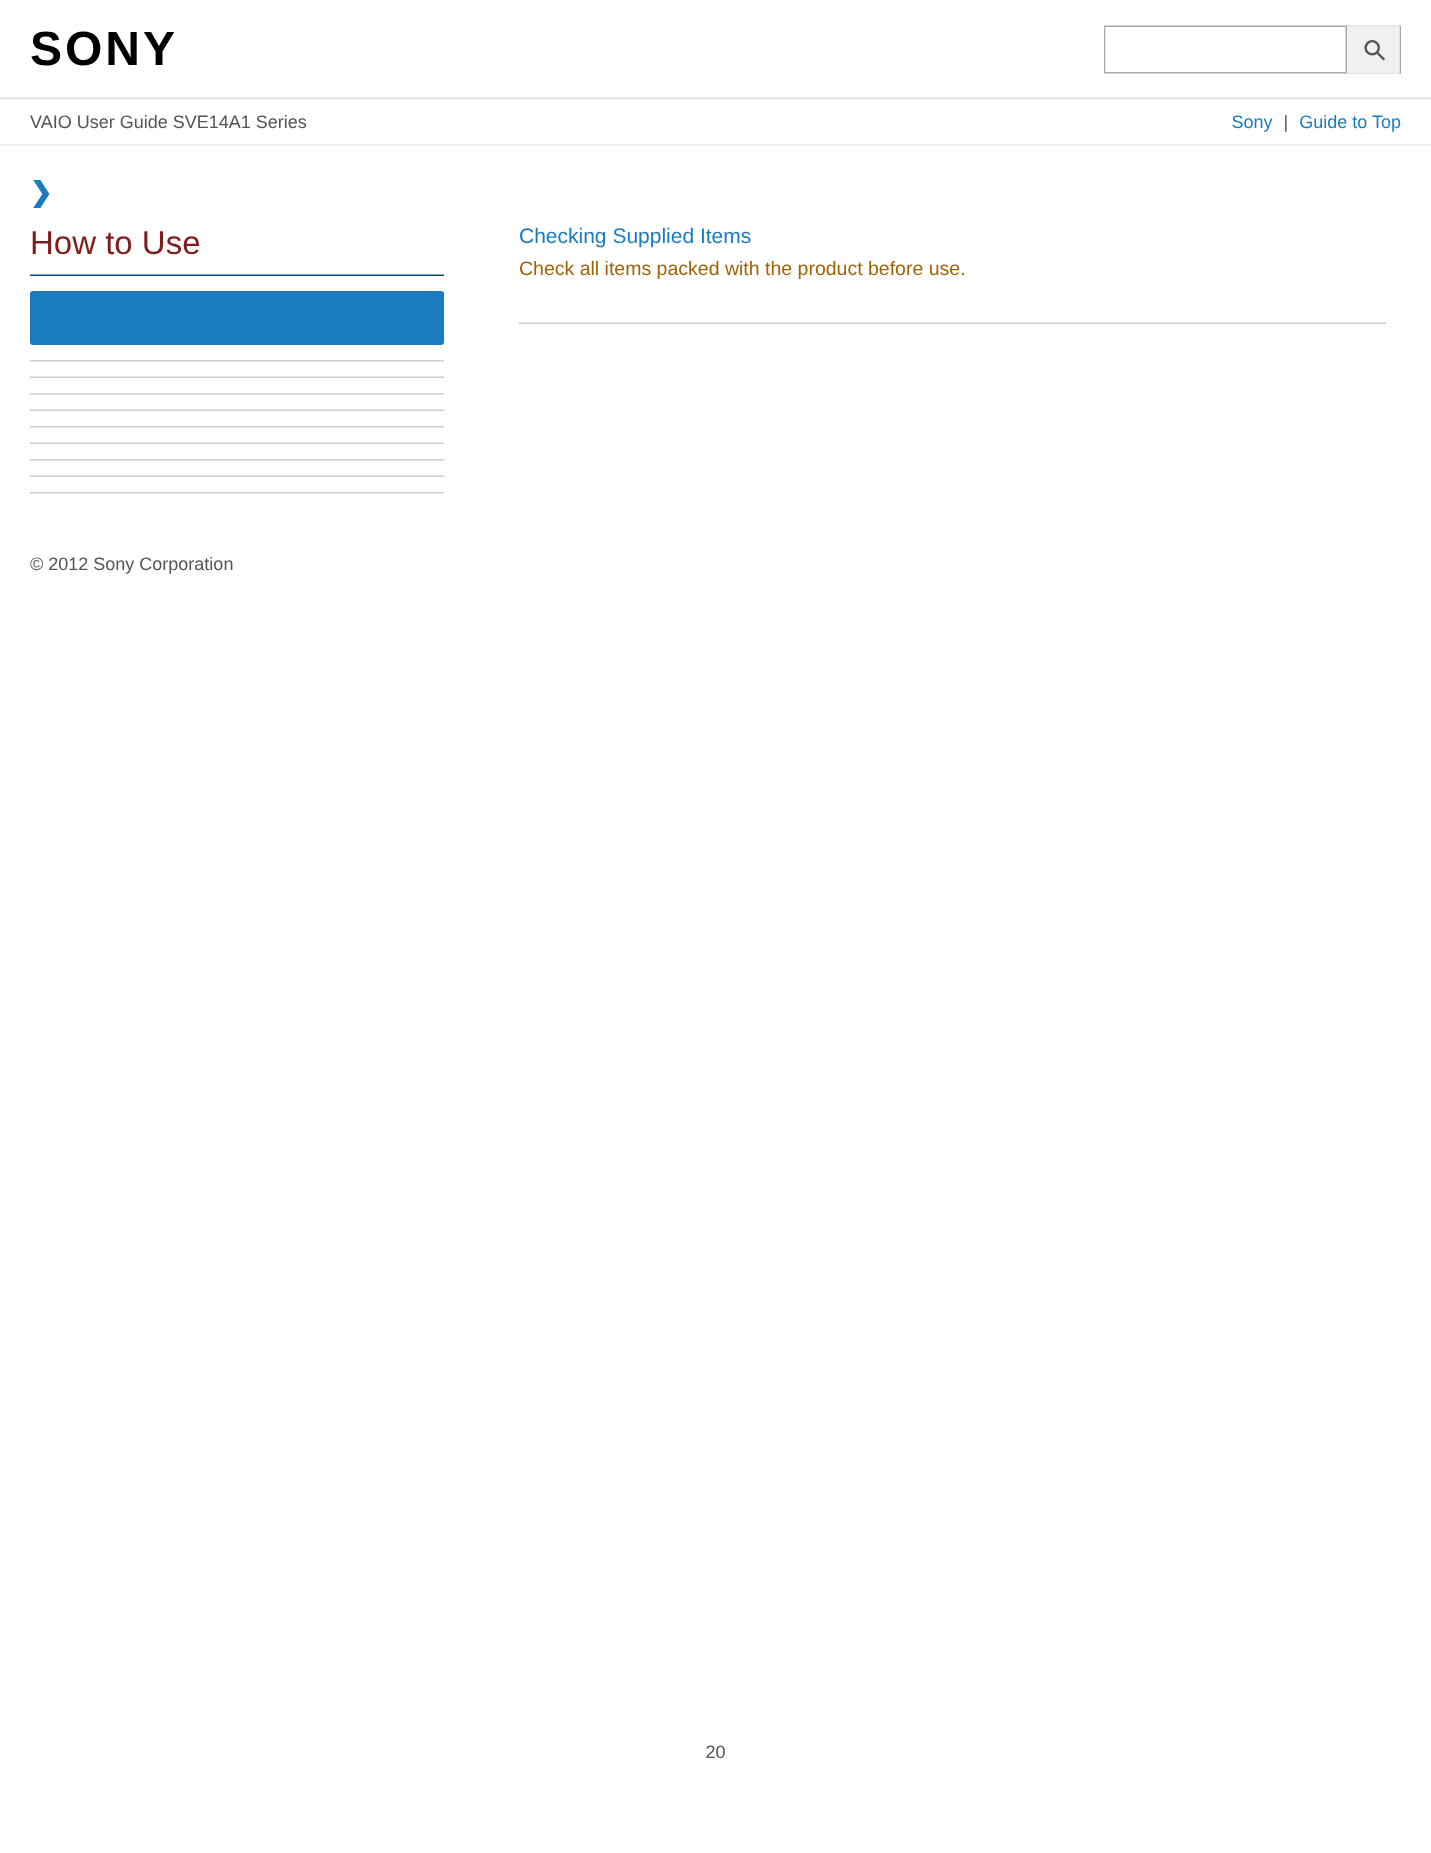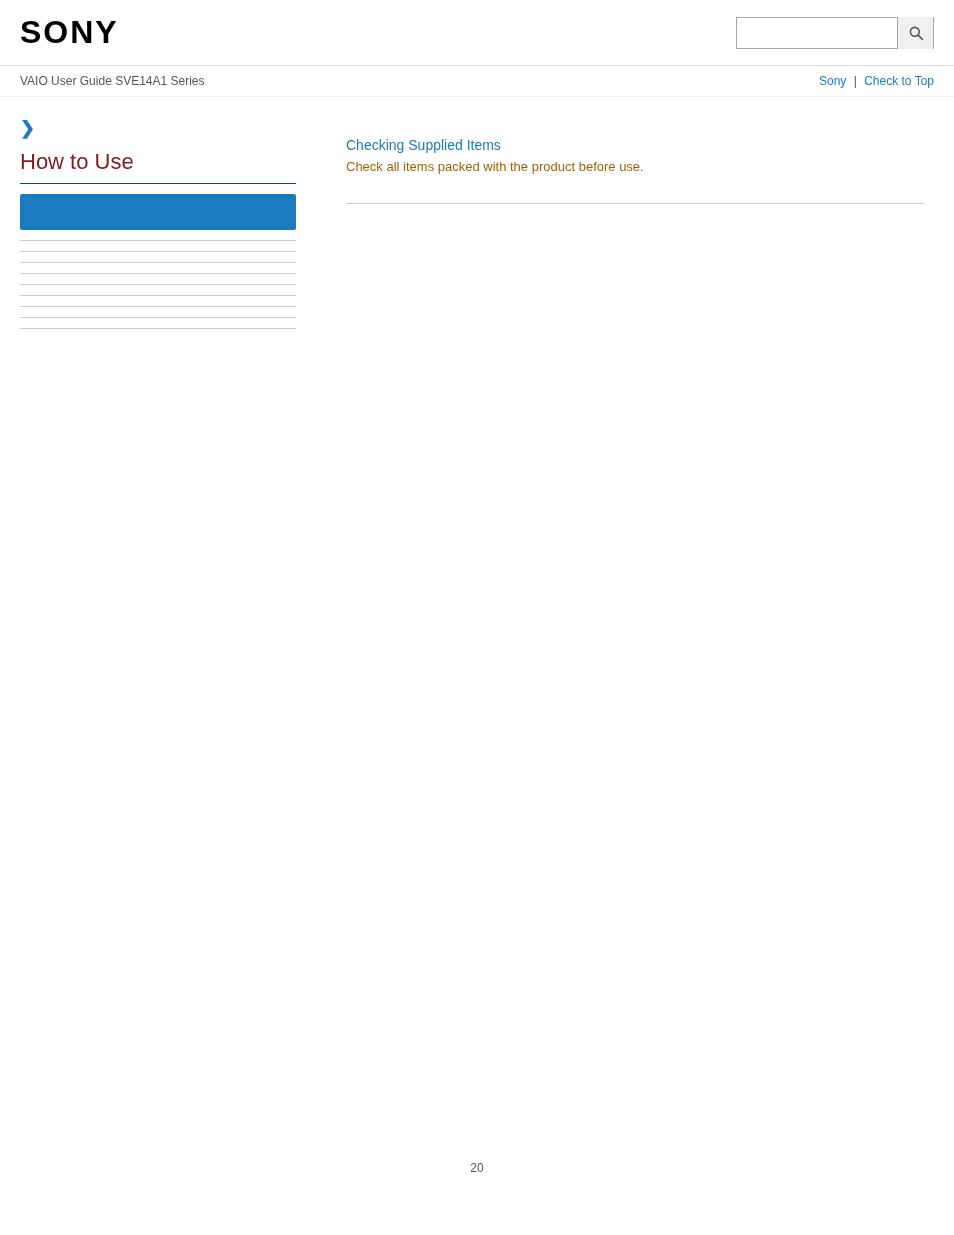--- a/index.html
+++ b/index.html
@@ -146,21 +146,21 @@
       padding: 20px 30px 20px 30px;
     }
 
     .content-link {
       color: #1a7bbf;
       text-decoration: none;
       font-size: 14px;
       font-weight: normal;
       display: block;
       margin-bottom: 6px;
-      margin-top: 20px;
+      margin-top: 32px;
     }
 
     .content-description {
       font-size: 13px;
       color: #a16207;
       margin-bottom: 29px;
     }
 
     .content-divider {
       height: 1px;
@@ -203,21 +203,21 @@
         </button>
       </div>
     </div>
   </div>
 
   <div class="nav-bar">
     <span class="nav-title">VAIO User Guide SVE14A1 Series</span>
     <div class="nav-links">
       <a href="#">Sony</a>
       <span class="separator">|</span>
-      <a href="#">Check to Top</a>
+      <a href="#">Guide to Top</a>
     </div>
   </div>
 
   <div class="main-content">
 
     <div class="sidebar">
       <span class="chevron-right">❯</span>
 
       <div class="sidebar-title">How to Use</div>
 
@@ -228,20 +228,21 @@
         <div class="sidebar-line"></div>
         <div class="sidebar-line"></div>
         <div class="sidebar-line"></div>
         <div class="sidebar-line"></div>
         <div class="sidebar-line"></div>
         <div class="sidebar-line"></div>
         <div class="sidebar-line"></div>
         <div class="sidebar-line"></div>
       </div>
 
+      <div class="copyright">© 2012 Sony Corporation</div>
     </div>
 
     <div class="content-area">
       <a class="content-link" href="#">Checking Supplied Items</a>
       <div class="content-description">Check all items packed with the product before use.</div>
       <div class="content-divider"></div>
     </div>
 
   </div>
 

